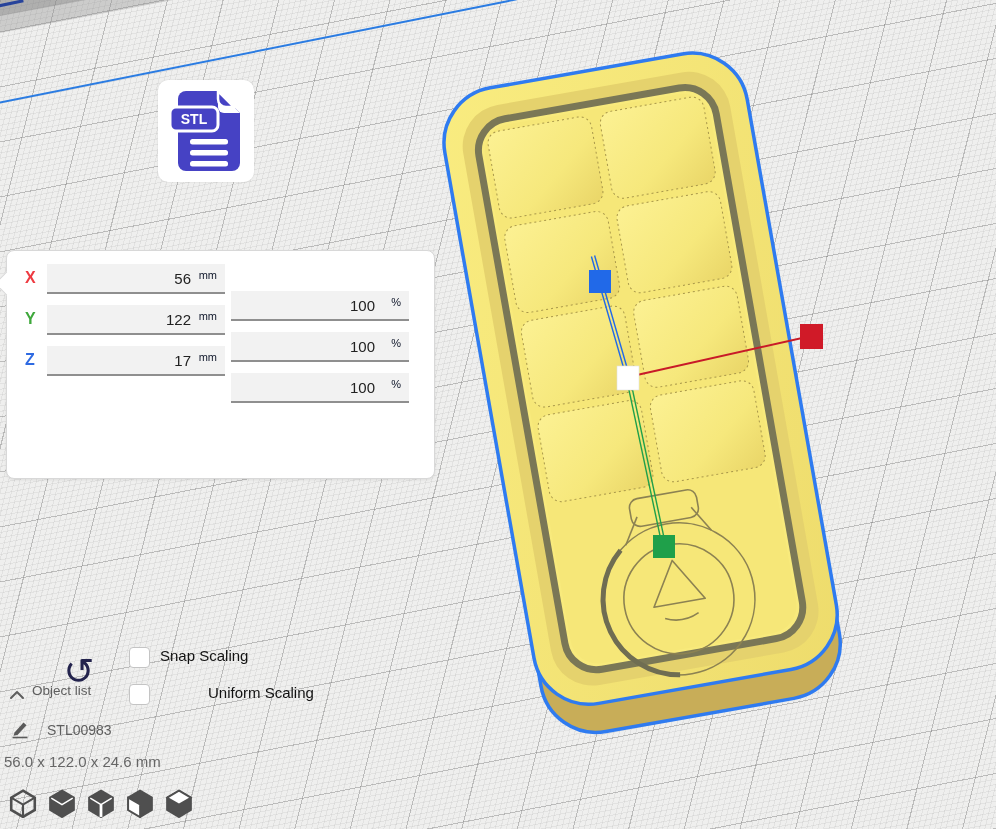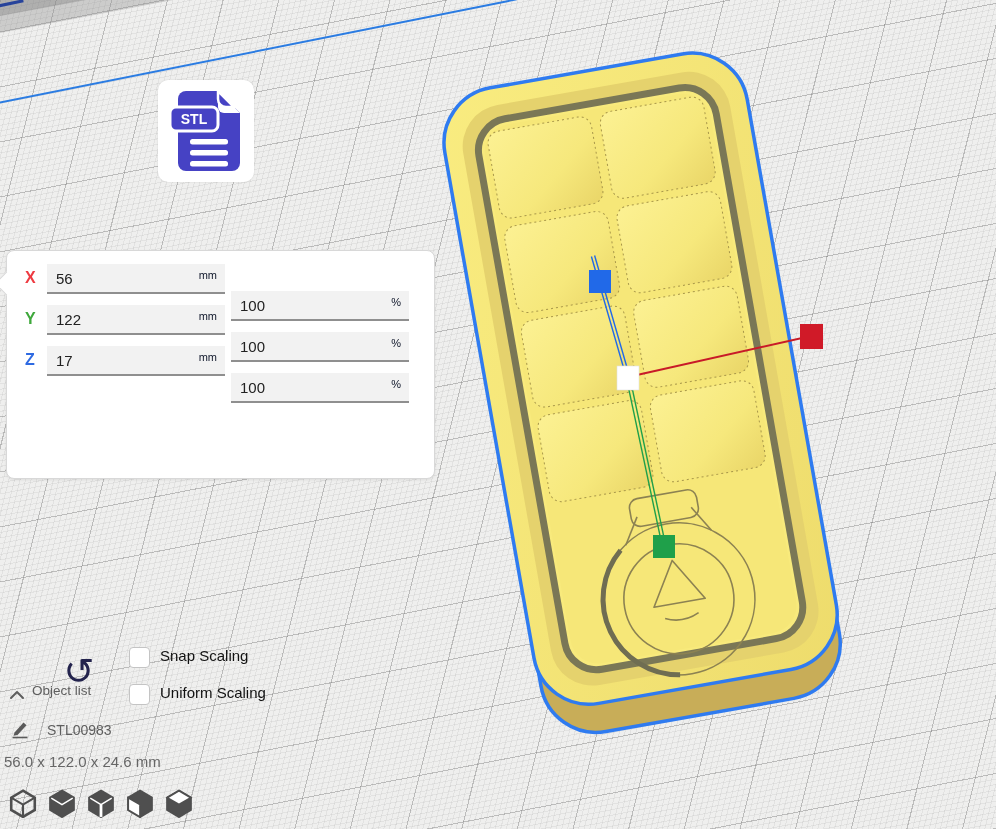--- a/index.html
+++ b/index.html
@@ -36,29 +36,29 @@
   
   .scale-panel{position:absolute;left:6px;top:250px;width:427px;height:227px;
     background:#ffffff;border:1px solid #d8d8d8;border-radius:8px;
     box-shadow:0 1px 3px rgba(0,0,0,.08);}
   .panel-notch{position:absolute;left:-9px;top:24px;width:16px;height:16px;background:#ffffff;
     border-left:1px solid #d8d8d8;border-bottom:1px solid #d8d8d8;transform:rotate(45deg);}
   .axis-row{position:absolute;left:0;width:100%;height:30px;}
   .axis-row .axis-label{position:absolute;left:18px;top:5px;font-size:16px;font-weight:bold;}
   .field{position:absolute;top:0;height:28px;background:#f2f2f2;border-bottom:2px solid #8f8f8f;}
   .field input{position:absolute;left:0;top:0;width:100%;height:100%;border:none;background:transparent;
-    font-family:"Liberation Sans",sans-serif;font-size:15px;color:#222;padding:0 34px 0 9px;box-sizing:border-box;outline:none;}
+    font-family:"Liberation Sans",sans-serif;font-size:15px;color:#222;padding:0 34px 0 9px;box-sizing:border-box;outline:none;text-align:right;}
   .field .unit{position:absolute;right:8px;top:5px;font-size:11px;color:#0f172a;}
   .field.mm{left:40px;width:178px;}
   .field.pct{left:224px;width:178px;margin-top:27px;}
   .row-x{top:13px;} .row-y{top:54px;} .row-z{top:95px;}
   .reset-btn{position:absolute;left:52px;top:399px;width:40px;height:44px;border:none;background:transparent;
     font-size:37px;line-height:40px;color:#23234d;cursor:pointer;font-family:"DejaVu Sans",sans-serif;padding:0;}
   .check-row{position:absolute;left:122px;display:flex;}
-  .check-row.snap{top:396px;} .check-row.uniform{top:433px;}
+  .check-row.snap{top:396px;} .check-row.uniform{top:433px;gap:48px;}
   .checkbox{width:19px;height:19px;border:1.5px solid #c4c4c4;border-radius:4px;background:#fff;}
   .check-label{margin-left:10px;font-size:15px;color:#111;}
   
   .obj-chevron{position:absolute;left:8px;top:686px;}
   .obj-list-label{position:absolute;left:32px;top:683px;font-size:13.5px;color:#5e5e5e;}
   .obj-pencil{position:absolute;left:10px;top:719px;}
   .obj-name{position:absolute;left:47px;top:722px;font-size:14px;color:#5e5e5e;}
   .obj-dims{position:absolute;left:4px;top:753px;font-size:15px;color:#666;}
   .view-toolbar{position:absolute;left:8px;top:788px;display:flex;gap:9px;}
   .view-toolbar .vbtn{width:30px;height:30px;padding:0;border:none;background:transparent;cursor:pointer;}

